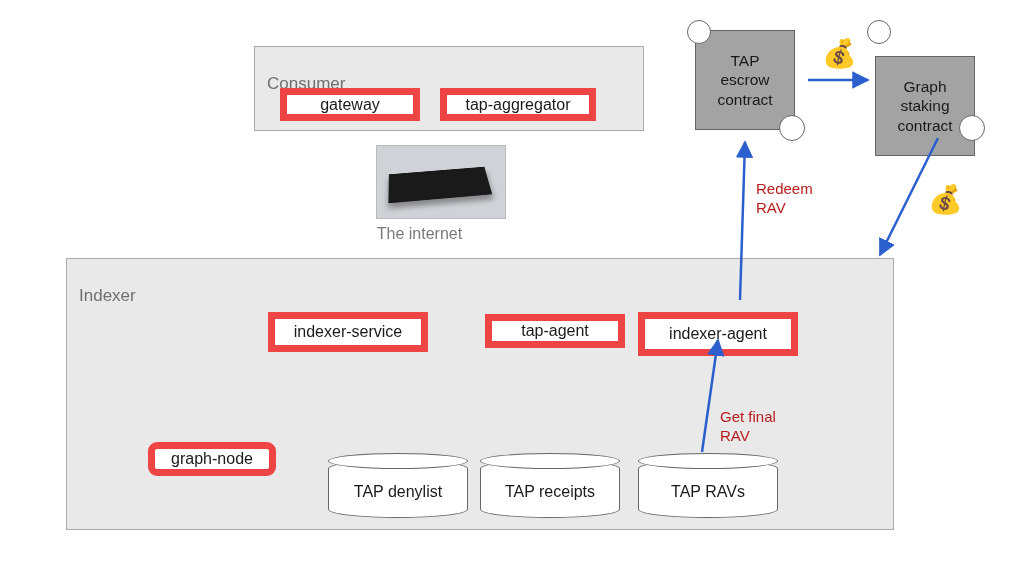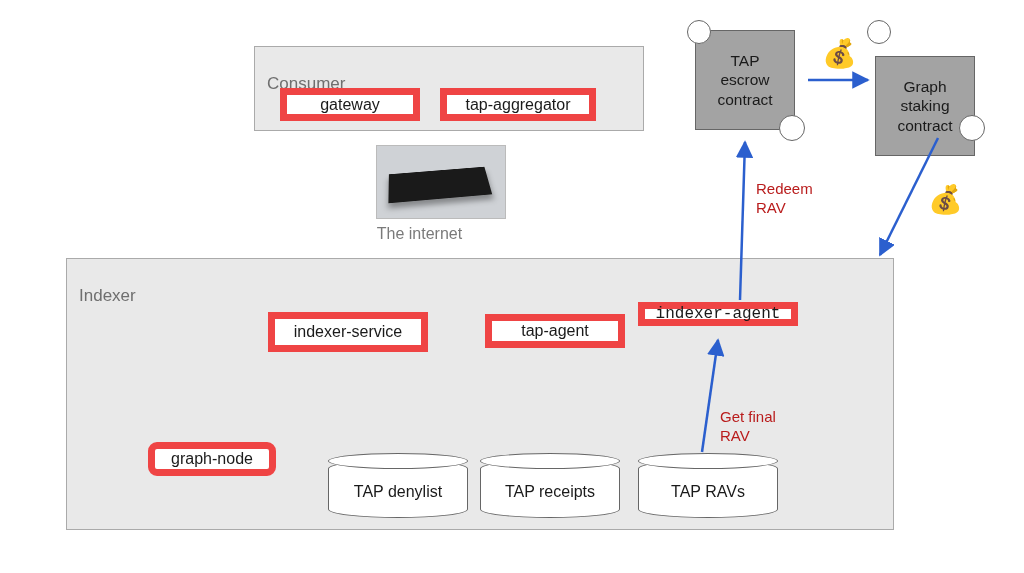--- a/index.html
+++ b/index.html
@@ -177,21 +177,21 @@
 
 <span class="money" style="left:822px; top:40px;">💰</span>
 <span class="money" style="left:928px; top:186px;">💰</span>
 
 <div class="container" style="left:66px; top:258px; width:828px; height:272px;">
   <div class="container-title">Indexer</div>
 </div>
 
 <div class="node" style="left:268px; top:312px; width:160px; height:40px;">indexer-service</div>
 <div class="node" style="left:460px; top:314px; width:140px; height:34px;margin-left:25px;">tap-agent</div>
-<div class="node" style="left:638px; top:302px; width:160px; height:24px;font-family:Liberation Mono, monospace;">indexer-agent</div>
+<div class="node" style="left:638px; top:312px; width:160px; height:44px;">indexer-agent</div>
 
 <div class="node" style="left:148px; top:442px; width:128px; height:34px;border-radius:9px;">graph-node</div>
 
 <div class="cyl" style="left:328px; top:460px;">
   <div class="body" style="width:140px; height:58px;">TAP denylist</div>
   <div class="lid" style="width:140px; height:16px;"></div>
 </div>
 <div class="cyl" style="left:480px; top:460px;">
   <div class="body" style="width:140px; height:58px;">TAP receipts</div>
   <div class="lid" style="width:140px; height:16px;"></div>

